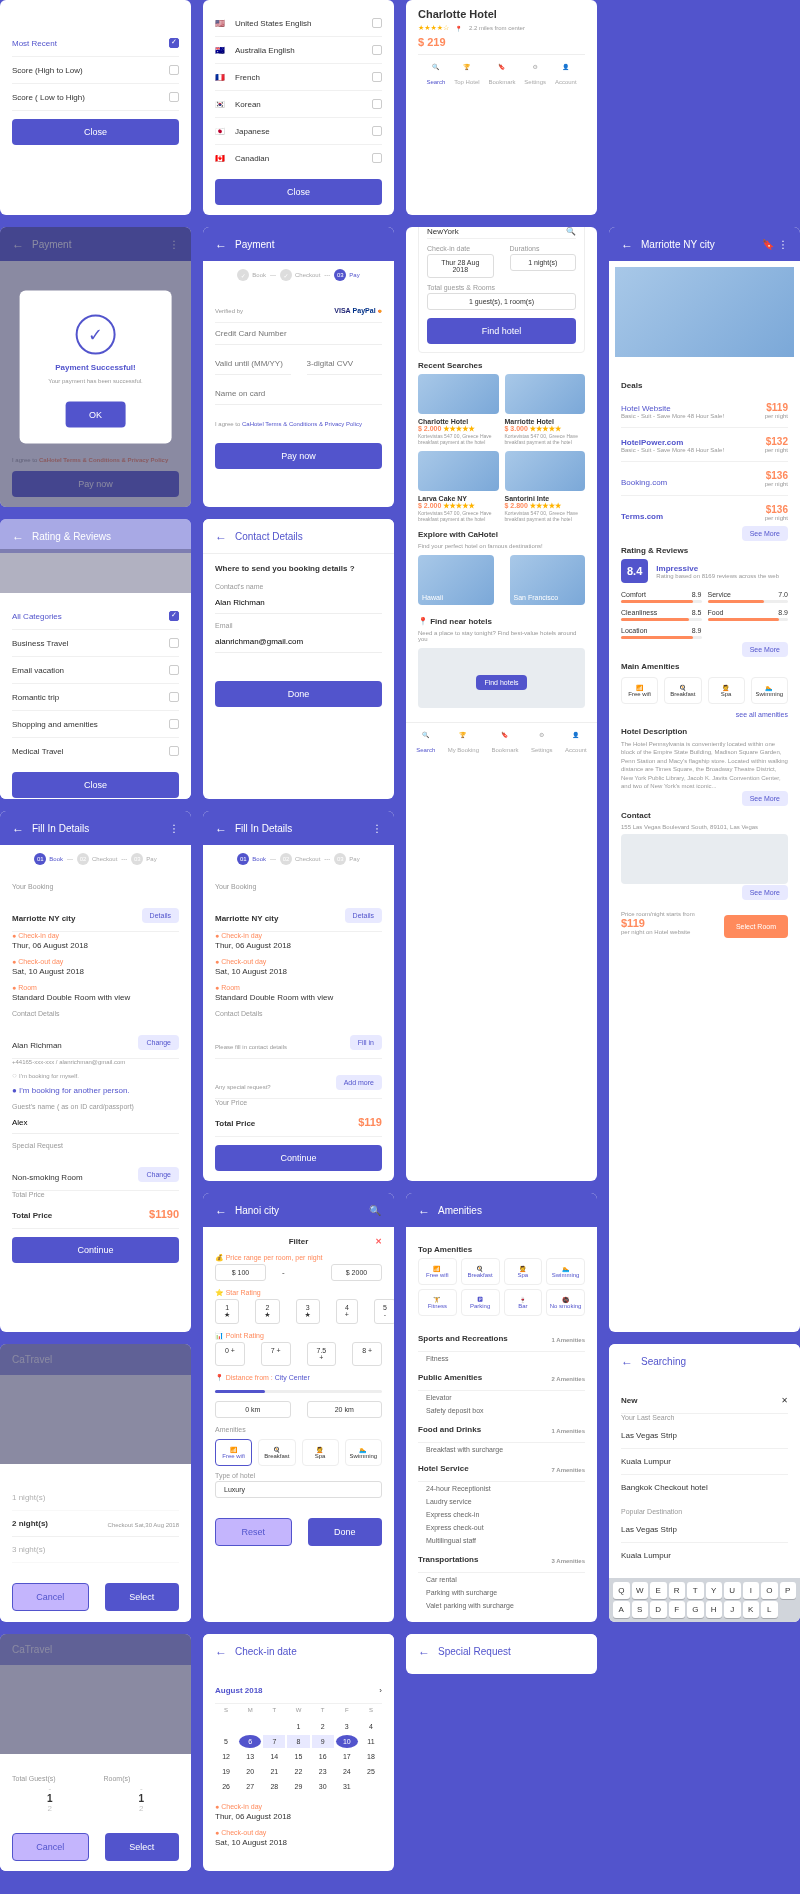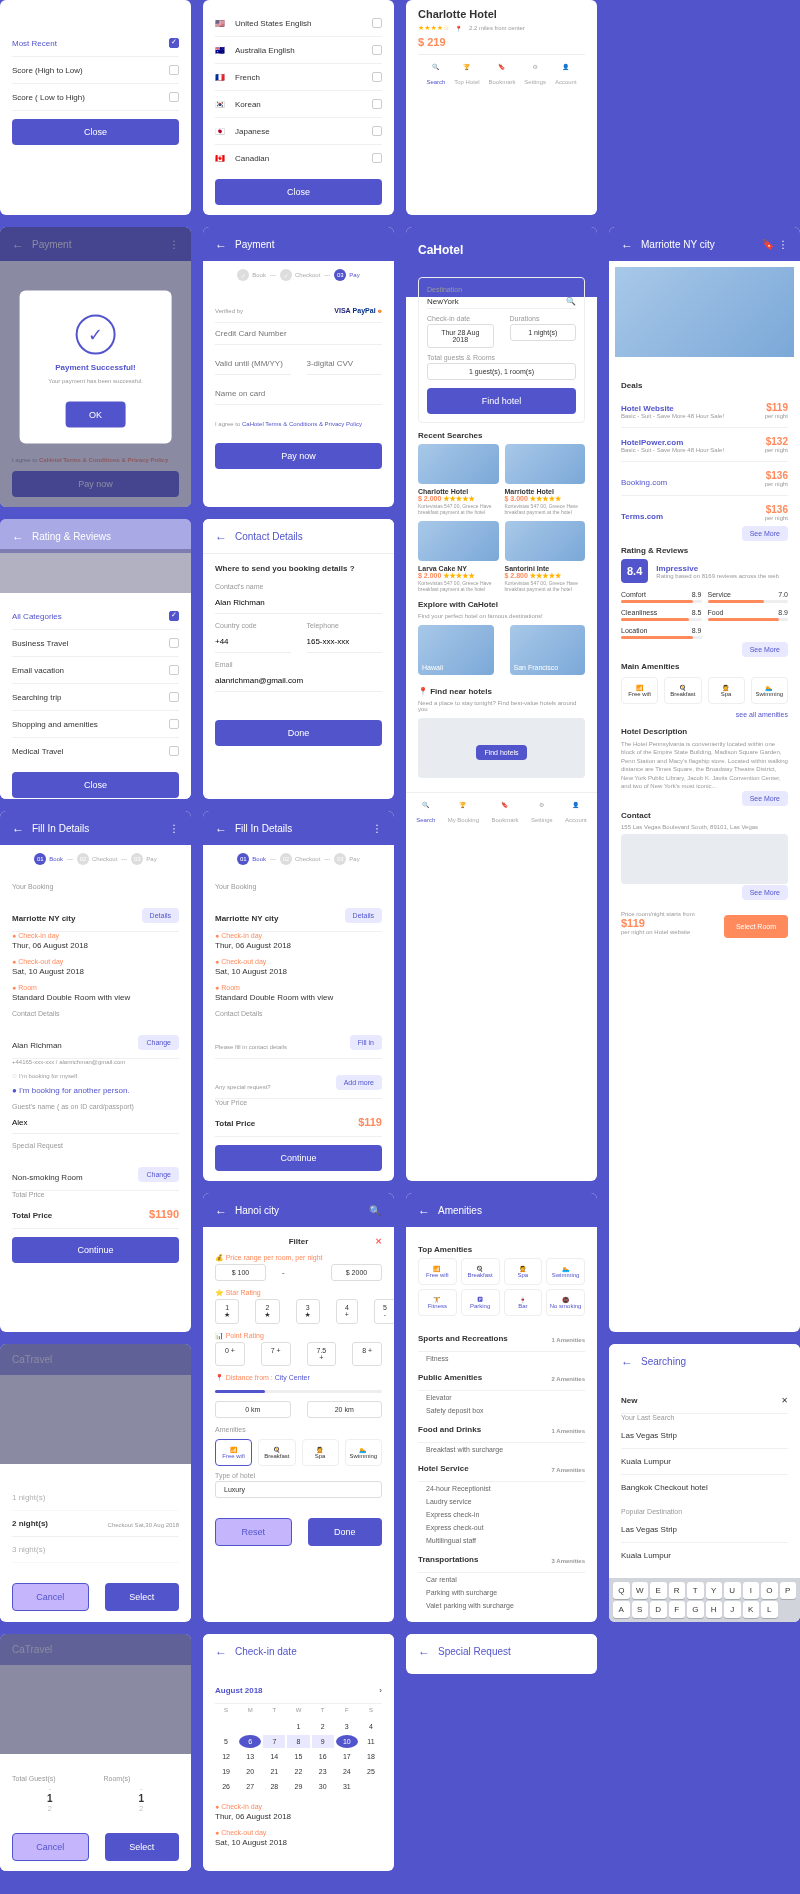--- a/index.html
+++ b/index.html
@@ -177,23 +177,20 @@
           <input class="input" placeholder="Valid until (MM/YY)" style="">
           <input class="input" placeholder="3-digital CVV" style="">
         </div>
     <input class="input" placeholder="Name on card" style="">
     <div class="muted" style="font-size:6px;margin:8px 0"><span>I agree to </span><span class="blue">CaHotel Terms &amp; Conditions &amp; Privacy Policy</span></div>
     <button class="btn">Pay now</button>
   </div>
 </div>
 
 <div class="screen" style="grid-row:span 3">
-  <div class="hdr" style="padding:16px 12px 40px">
-        <span style="font-size:12px;font-weight:600">CaHotel</span>
-      </div>
   <div class="body" style="margin-top:-30px">
     <div class="card">
       <div class="label">Destination</div>
       <div class="row" style="padding:2px 0">
             <span>NewYork</span>
             <span>🔍</span>
           </div>
       <div class="flex" style="margin-top:6px">
             <div>
               <div class="label">Check-in date</div>
@@ -265,21 +262,21 @@
         <span class="back">←</span>
         <span>Marriotte NY city</span>
         <span class="more">🔖 ⋮</span>
       </div>
   <div class="imgbox" style="height:90px;border-radius:0;margin:6px"></div>
   <div class="body">
     <div class="sec-title">Deals</div>
     <div id="deals-list">
           <div class="row">
             <div>
-              <div class="blue" style="font-weight:700">Hotel Website</div>
+              <div class="blue" style="font-weight:400">Hotel Website</div>
               <div class="muted">Basic - Suit - Save More 48 Hour Sale!</div>
             </div>
             <div style="text-align:right">
               <div class="price" style="font-size:10px">$119</div>
               <div class="muted">per night</div>
             </div>
           </div>
           <div class="row">
             <div>
               <div class="blue" style="font-weight:600">HotelPower.com</div>
@@ -408,21 +405,21 @@
     <div id="review-cats">
           <div class="row">
             <span>Business Travel</span>
             <span class="chk"></span>
           </div>
           <div class="row">
             <span>Email vacation</span>
             <span class="chk"></span>
           </div>
           <div class="row">
-            <span>Searching trip</span>
+            <span>Romantic trip</span>
             <span class="chk"></span>
           </div>
           <div class="row">
             <span>Shopping and amenities</span>
             <span class="chk"></span>
           </div>
           <div class="row">
             <span>Medical Travel</span>
             <span class="chk"></span>
           </div>
@@ -432,24 +429,20 @@
 </div>
 
 <div class="screen" style="height:280px">
   <div class="hdr" style="background:#fff;color:#5254cc;border-bottom:1px solid #eee">
         <span class="back">←</span>
         <span>Contact Details</span>
       </div>
   <div class="body">
     <div style="font-weight:600;margin-bottom:10px">Where to send you booking details ?</div>
     <div class="label">Contact's name</div><input class="input" value="Alan Richman" style="">
-    <div class="flex">
-          <div><div class="label">Country code</div><input class="input" value="+44" style=""></div>
-          <div><div class="label">Telephone</div><input class="input" value="165-xxx-xxx" style=""></div>
-        </div>
     <div class="label">Email</div><input class="input" value="alanrichman@gmail.com" style="">
     <button class="btn" style="margin-top:20px">Done</button>
   </div>
 </div>
 
 <div class="screen" style="grid-row:span 2">
   <div class="hdr">
         <span class="back">←</span>
         <span>Fill In Details</span>
         <span class="more">⋮</span>

